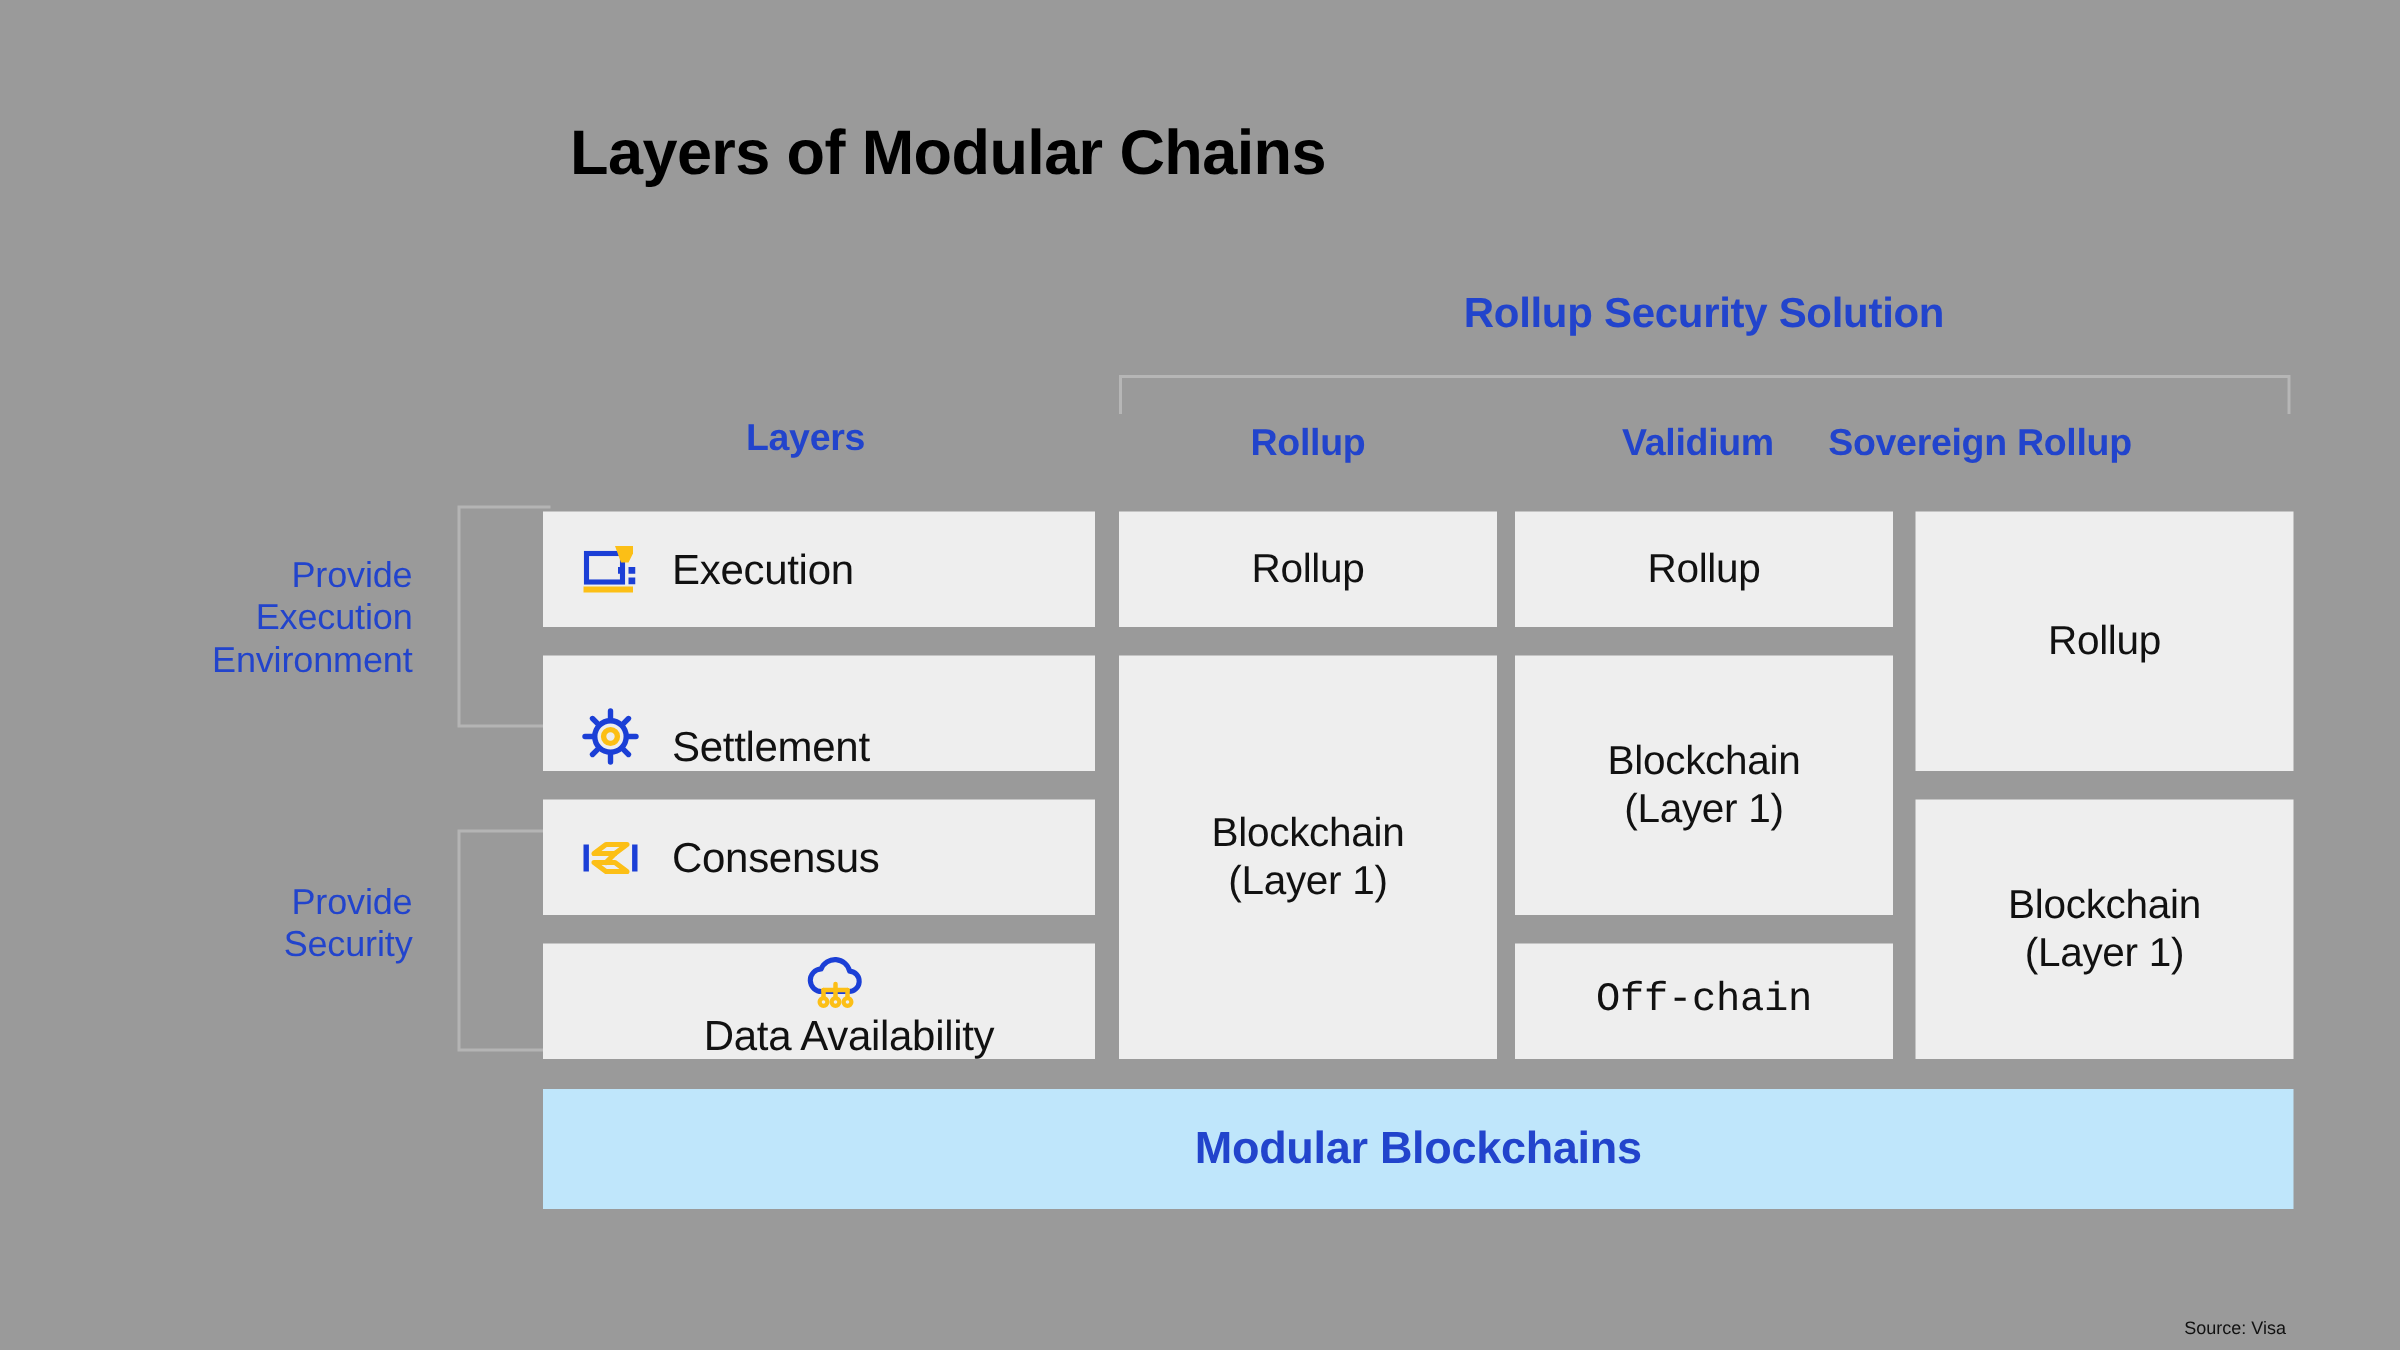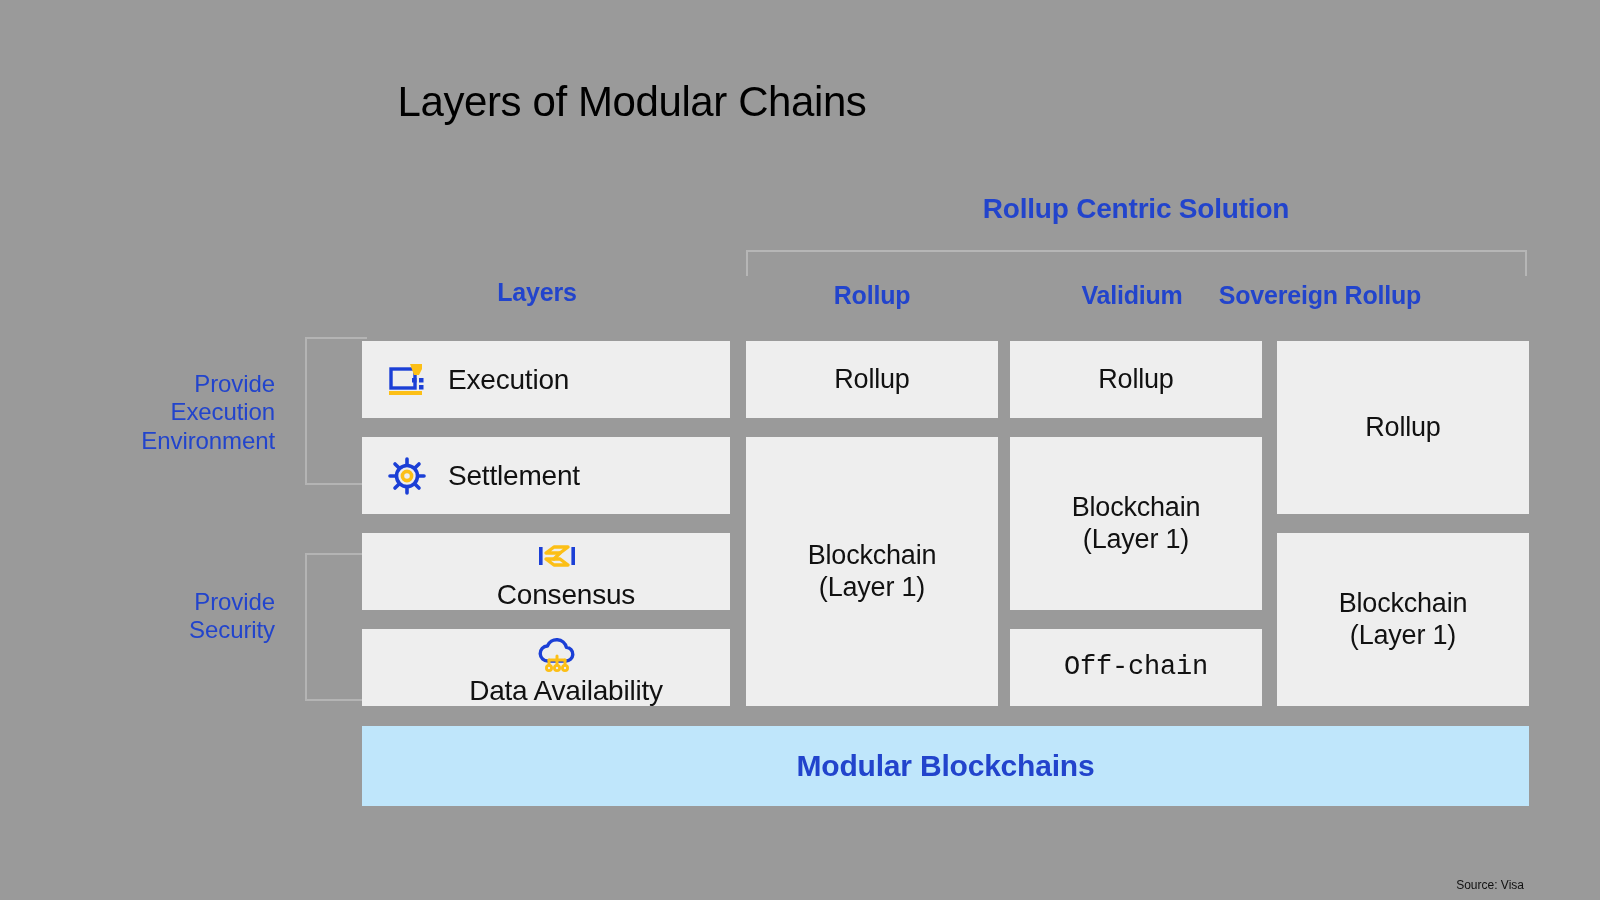--- a/index.html
+++ b/index.html
@@ -9,21 +9,21 @@
     font-family:"Liberation Sans","DejaVu Sans",sans-serif;
     overflow:hidden;
     position:relative;
   }
   .canvas{position:absolute;left:0;top:0;width:1600px;height:900px;}
 
   
   .title{
     position:absolute;left:0;top:78px;width:1264px;
     text-align:center;
-    font-size:42px;font-weight:normal;color:#000;
+    font-size:42px;font-weight:bold;color:#000;
     letter-spacing:-0.4px;
   }
 
   
   .solution-heading{
     position:absolute;left:745px;top:193px;width:782px;
     text-align:center;
     font-size:28px;font-weight:bold;color:#2244cc;
     letter-spacing:-0.2px;
   }
@@ -83,22 +83,22 @@
     font-size:27px;color:#111;line-height:1.18;text-align:center;
     letter-spacing:-0.2px;white-space:pre-line;
   }
 
   
   .layer-row{
     left:362px;width:368px;height:77px;
     padding-left:22px;
   }
   .lr1{top:341px;}
-  .lr2{top:437px;}
-  .lr3{top:533px;flex-direction:column;}
+  .lr2{top:437px;align-items:flex-end;}
+  .lr3{top:533px;}
   .lr4{top:629px;flex-direction:column;}
   .layer-label{
     font-size:28px;color:#111;letter-spacing:-0.2px;
     margin-left:18px;
   }
   .layer-icon{
     width:46px;height:46px;flex:0 0 46px;
     display:flex;align-items:center;justify-content:center;
   }
   .layer-icon svg{width:44px;height:44px;display:block;}
@@ -131,21 +131,21 @@
     font-size:12px;color:#111;margin-top:43px;
   }
 </style>
 </head>
 <body>
 
 <div class="canvas">
 
   <div class="title">Layers of Modular Chains</div>
 
-  <div class="solution-heading">Rollup Centric Solution</div>
+  <div class="solution-heading">Rollup Security Solution</div>
   <div class="solution-bracket"></div>
 
   <div class="col-head ch-layers">Layers</div>
   <div class="col-head ch-rollup">Rollup</div>
   <div class="col-head ch-validium">Validium</div>
   <div class="col-head ch-sov">Sovereign Rollup</div>
 
   <div class="side-label sl-exec" style="white-space:pre-line;">Provide
 Execution
 Environment</div>

